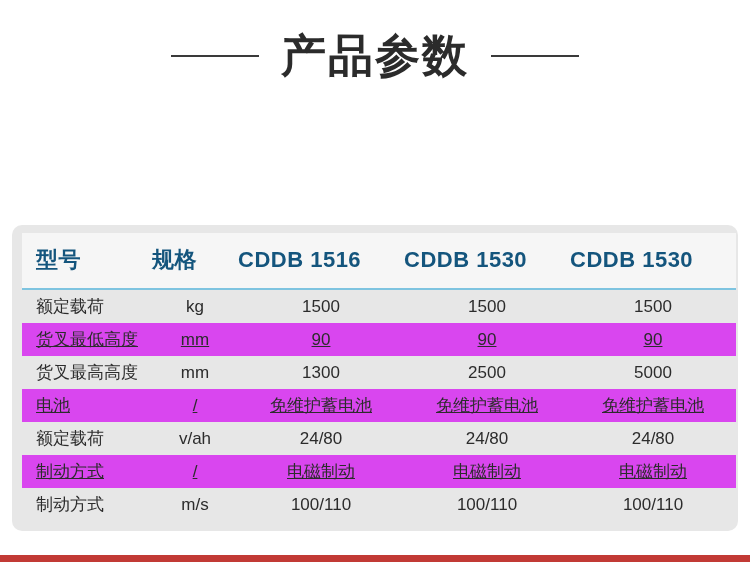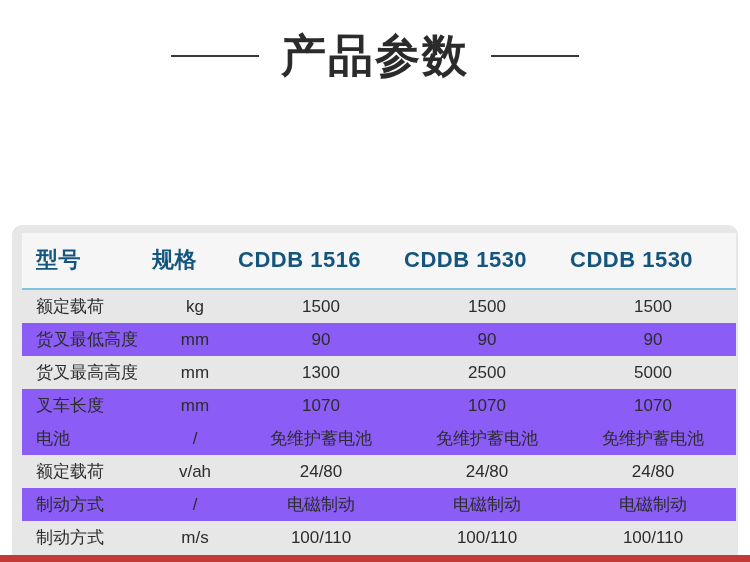--- a/index.html
+++ b/index.html
@@ -91,21 +91,21 @@
     text-align: center;
     padding: 5px 0 5px 0;
     height: 22px;
     white-space: nowrap;
   }
   tbody td.t-name {
     text-align: left;
     padding-left: 14px;
   }
   tbody tr.odd td  { background: #e7e7e7; }
-  tbody tr.even td { background: #8b5cf6; }
+  tbody tr.even td { background: #d946ef; text-decoration: underline; }
 
   
   .bottom-rule {
     position: absolute;
     left: 0;
     bottom: 0;
     width: 750px;
     height: 7px;
     background: #c23a35;
   }
@@ -155,27 +155,20 @@
           <td>90</td>
         </tr>
         <tr class="odd">
           <td class="t-name">货叉最高高度</td>
           <td>mm</td>
           <td>1300</td>
           <td>2500</td>
           <td>5000</td>
         </tr>
         <tr class="even">
-          <td class="t-name">叉车长度</td>
-          <td>mm</td>
-          <td>1070</td>
-          <td>1070</td>
-          <td>1070</td>
-        </tr>
-        <tr class="even">
           <td class="t-name">电池</td>
           <td>/</td>
           <td>免维护蓄电池</td>
           <td>免维护蓄电池</td>
           <td>免维护蓄电池</td>
         </tr>
         <tr class="odd">
           <td class="t-name">额定载荷</td>
           <td>v/ah</td>
           <td>24/80</td>

